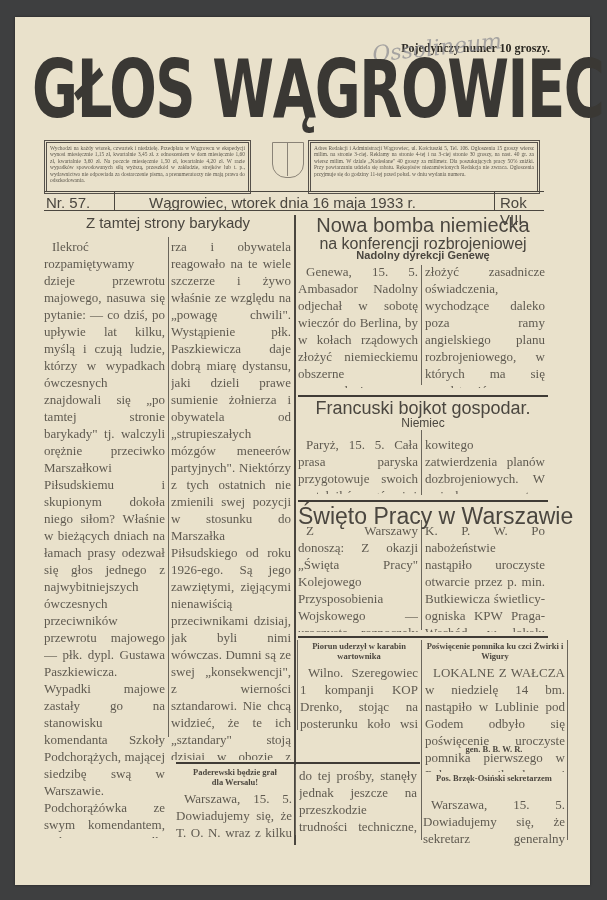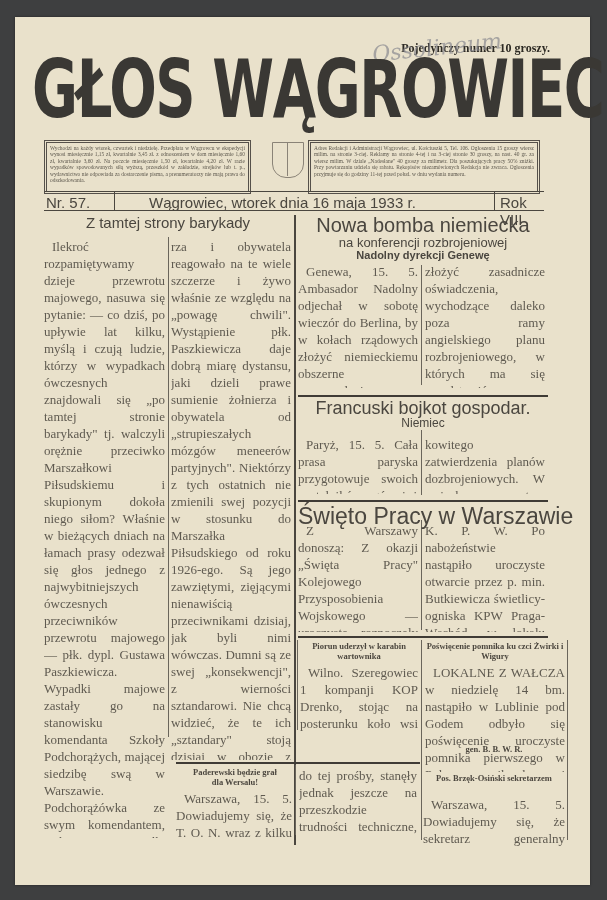--- a/index.html
+++ b/index.html
@@ -52,21 +52,21 @@
 <div class="col-rule" style="left:421px;top:640px;height:200px"></div>
 <div class="col-rule" style="left:297px;top:640px;height:90px"></div>
 <div class="col-rule" style="left:295px;top:765px;height:70px"></div>
 <div class="col-rule" style="left:567px;top:640px;height:200px"></div>
 
 <div class="headline" style="left:44px;top:214px;width:248px;font-size:15px;">Z tamtej strony barykady</div>
 <div class="body-text" style="left:44px;top:238px;width:121px;height:600px;text-indent:8px">Ilekroć rozpamiętywamy dzieje przewrotu majowego, nasuwa się pytanie: — co dziś, po upływie lat kilku, myślą i czują ludzie, którzy w wypadkach ówczesnych znajdowali się „po tamtej stronie barykady" tj. walczyli orężnie przeciwko Marszałkowi Piłsudskiemu i skupionym dokoła niego siłom? Właśnie w bieżących dniach na łamach prasy odezwał się głos jednego z najwybitniejszych ówczesnych przeciwników przewrotu majowego — płk. dypl. Gustawa Paszkiewicza. Wypadki majowe zastały go na stanowisku komendanta Szkoły Podchorążych, mającej siedzibę swą w Warszawie. Podchorążówka ze swym komendantem, naówczas ppłk. Paszkiewiczem na czele, była wówczas jedynym większym oddziałem wojskowym w Warszawie, który walczył z całą energią w obronie istniejącego stanu rzeczy. Jej komendant należał do tych, którzy (jak się sam obecnie wyraża) „podczas pamiętnych wypadków majowych stanęli w obronie Prezydenta i Konstytucji oraz przysięgi, złożonej na wierność". Stanęli na gruncie prawa formalnego, zaskoczeni wypadkami, nie zdając sobie sprawy z ich znaczenia i celu, nie rozumiejąc intencji i zamierzeń Marszałka Piłsudskiego. Dziś, a właściwie już dawno ludzie ci, jak wyznaje płk. Paszkiewicz, zmienili swój pogląd na wypadki majowe. Doba, która upłynęła od tego czasu, dała możność zrozumienia, iż przewrót był czynem koniecznym dla ratowania państwa. Niema miejsca dzisiaj dla warchołów w Polsce — czas z tem skończyć, wszelkimi sposobami dążyć trzeba do budowy Polski silnej. Ostatnie słowa płk. Paszkiewicza — człowieka, który w majowych wypadkach 1926-go roku ryzykował swą krew i życie w obronie prawa formalnego. Sumienie, tak poruszone, obecnie zajęło swe stanowisko o nowych wyżynach, wolnych od zamierzających bojów Zgromadzenia Narodowego. Sumienie żołnie-</div>
 <div class="body-text" style="left:171px;top:238px;width:120px;height:522px;">rza i obywatela reagowało na te wiele szczerze i żywo właśnie ze względu na „powagę chwili". Wystąpienie płk. Paszkiewicza daje dobrą miarę dystansu, jaki dzieli prawe sumienie żołnierza i obywatela od „strupieszałych mózgów meneerów partyjnych". Niektórzy z tych ostatnich nie zmienili swej pozycji w stosunku do Marszałka Piłsudskiego od roku 1926-ego. Są jego zawziętymi, zięjącymi nienawiścią przeciwnikami dzisiaj, jak byli nimi wówczas. Dumni są ze swej „konsekwencji", z wierności sztandarowi. Nie chcą widzieć, że te ich „sztandary" stoją dzisiaj w obozie z wrogami Polski, że ich hasła są powtarzane przez nieprzyjaciół Rzeczypospolitej. Tak dochodzi do tego, że obecnie sami przeciwnicy polityczni Marszałka skłaniają głowy przed Jego czynem, podczas gdy warchoły ze stronnictw dawnych nadal gardłują w swych gazetach. Wiedzą jednak wszyscy, co chcą osiągnąć. Niema dziś miejsca dla warchołów w Polsce. Albowiem chwila dziejowa jest straszna. Polska może stracić wszystko, jeśli nie potrafi utrzymać swego Wodza, jeśli chce sprostać swym dziejowym przeznaczeniom.</div>
 
 <div class="headline" style="left:298px;top:214px;width:250px;font-size:20px;">Nowa bomba niemiecka</div>
-<div class="headline" style="left:298px;top:235px;width:250px;font-size:13px;">na konferencji rozbrojeniowej</div>
+<div class="headline" style="left:298px;top:235px;width:250px;font-size:16px;">na konferencji rozbrojeniowej</div>
 <div class="headline" style="left:298px;top:249px;width:250px;font-size:11px;font-weight:bold;">Nadolny dyrekcji Genewę</div>
 <div class="body-text" style="left:298px;top:263px;width:120px;height:125px;text-indent:8px">Genewa, 15. 5. Ambasador Nadolny odjechał w sobotę wieczór do Berlina, by w kołach rządowych złożyć niemieckiemu obszerne sprawozdanie z sytuacji konferencji genewskiej. Nadolny odwiedził w sobotę Hendersona, by powiadomić go o swej kilkudniowej nieobecności w Genewie. Wiadomość o odjeździe Nadolnego wywołała w kołach konferencji wielkie poruszenie, ponieważ w tym odjeździe widzi się umyślne udaremnienie przewidzianej w porządku obrad dyskusji nad planem angielskim. Z zagranicznych i francuskich sfer zaznacza się, że kanclerz Hitler</div>
 <div class="body-text" style="left:425px;top:263px;width:120px;height:125px;">złożyć zasadnicze oświadczenia, wychodzące daleko poza ramy angielskiego planu rozbrojeniowego, w których ma się przedstawić bezpośrednią winę Niemiec, naruszenie pokoju przez Niemcy, sabotaż niemiecki i plan ponownego uzbrojenia się, a przez to odpowiedzialność Niemiec za załamanie się konferencji. Nie jest jednak ostatecznie ustalonem, czy wielka dyskusja odbędzie się wobec odjazdu Nadolnego. Istnieje możliwość odwołania w ostatniej chwili zapowiedzianego na przyszły tydzień posiedzenia komisji głównej. We wszystkich międzynarodowych kołach oczekuje się z wielkiem napięciem mowy kanclerza Hitlera, zapowiedzianej na przyszłą środę.</div>
 
 <div class="h-rule" style="left:298px;top:395px;width:250px"></div>
 
 <div class="headline" style="left:298px;top:398px;width:250px;font-size:18px;">Francuski bojkot gospodar.</div>
 <div class="headline" style="left:298px;top:416px;width:250px;font-size:12px;">Niemiec</div>
 <div class="body-text" style="left:298px;top:436px;width:120px;height:58px;text-indent:8px">Paryż, 15. 5. Cała prasa paryska przygotowuje swoich czytelników zgóry już na bliskie zerwanie genewskiej konferencji rozbrojeniowej, nie spodziewając się po Niemczech żadnych ustępstw. Francja jest bowiem przekonana, że Hitler zażąda w przemówieniu na środę posiedzenia Reichstagu cał-</div>
 <div class="body-text" style="left:425px;top:436px;width:120px;height:58px;">kowitego zatwierdzenia planów dozbrojeniowych. W związku z tem zastanawia się już francuska opinja publiczna nad tem, jakie zastosować środki wobec Niemiec, jeżeli konferencja się załamie. Przedewszystkiem mówi się o bojkocie gospodarczym Niemiec.</div>

